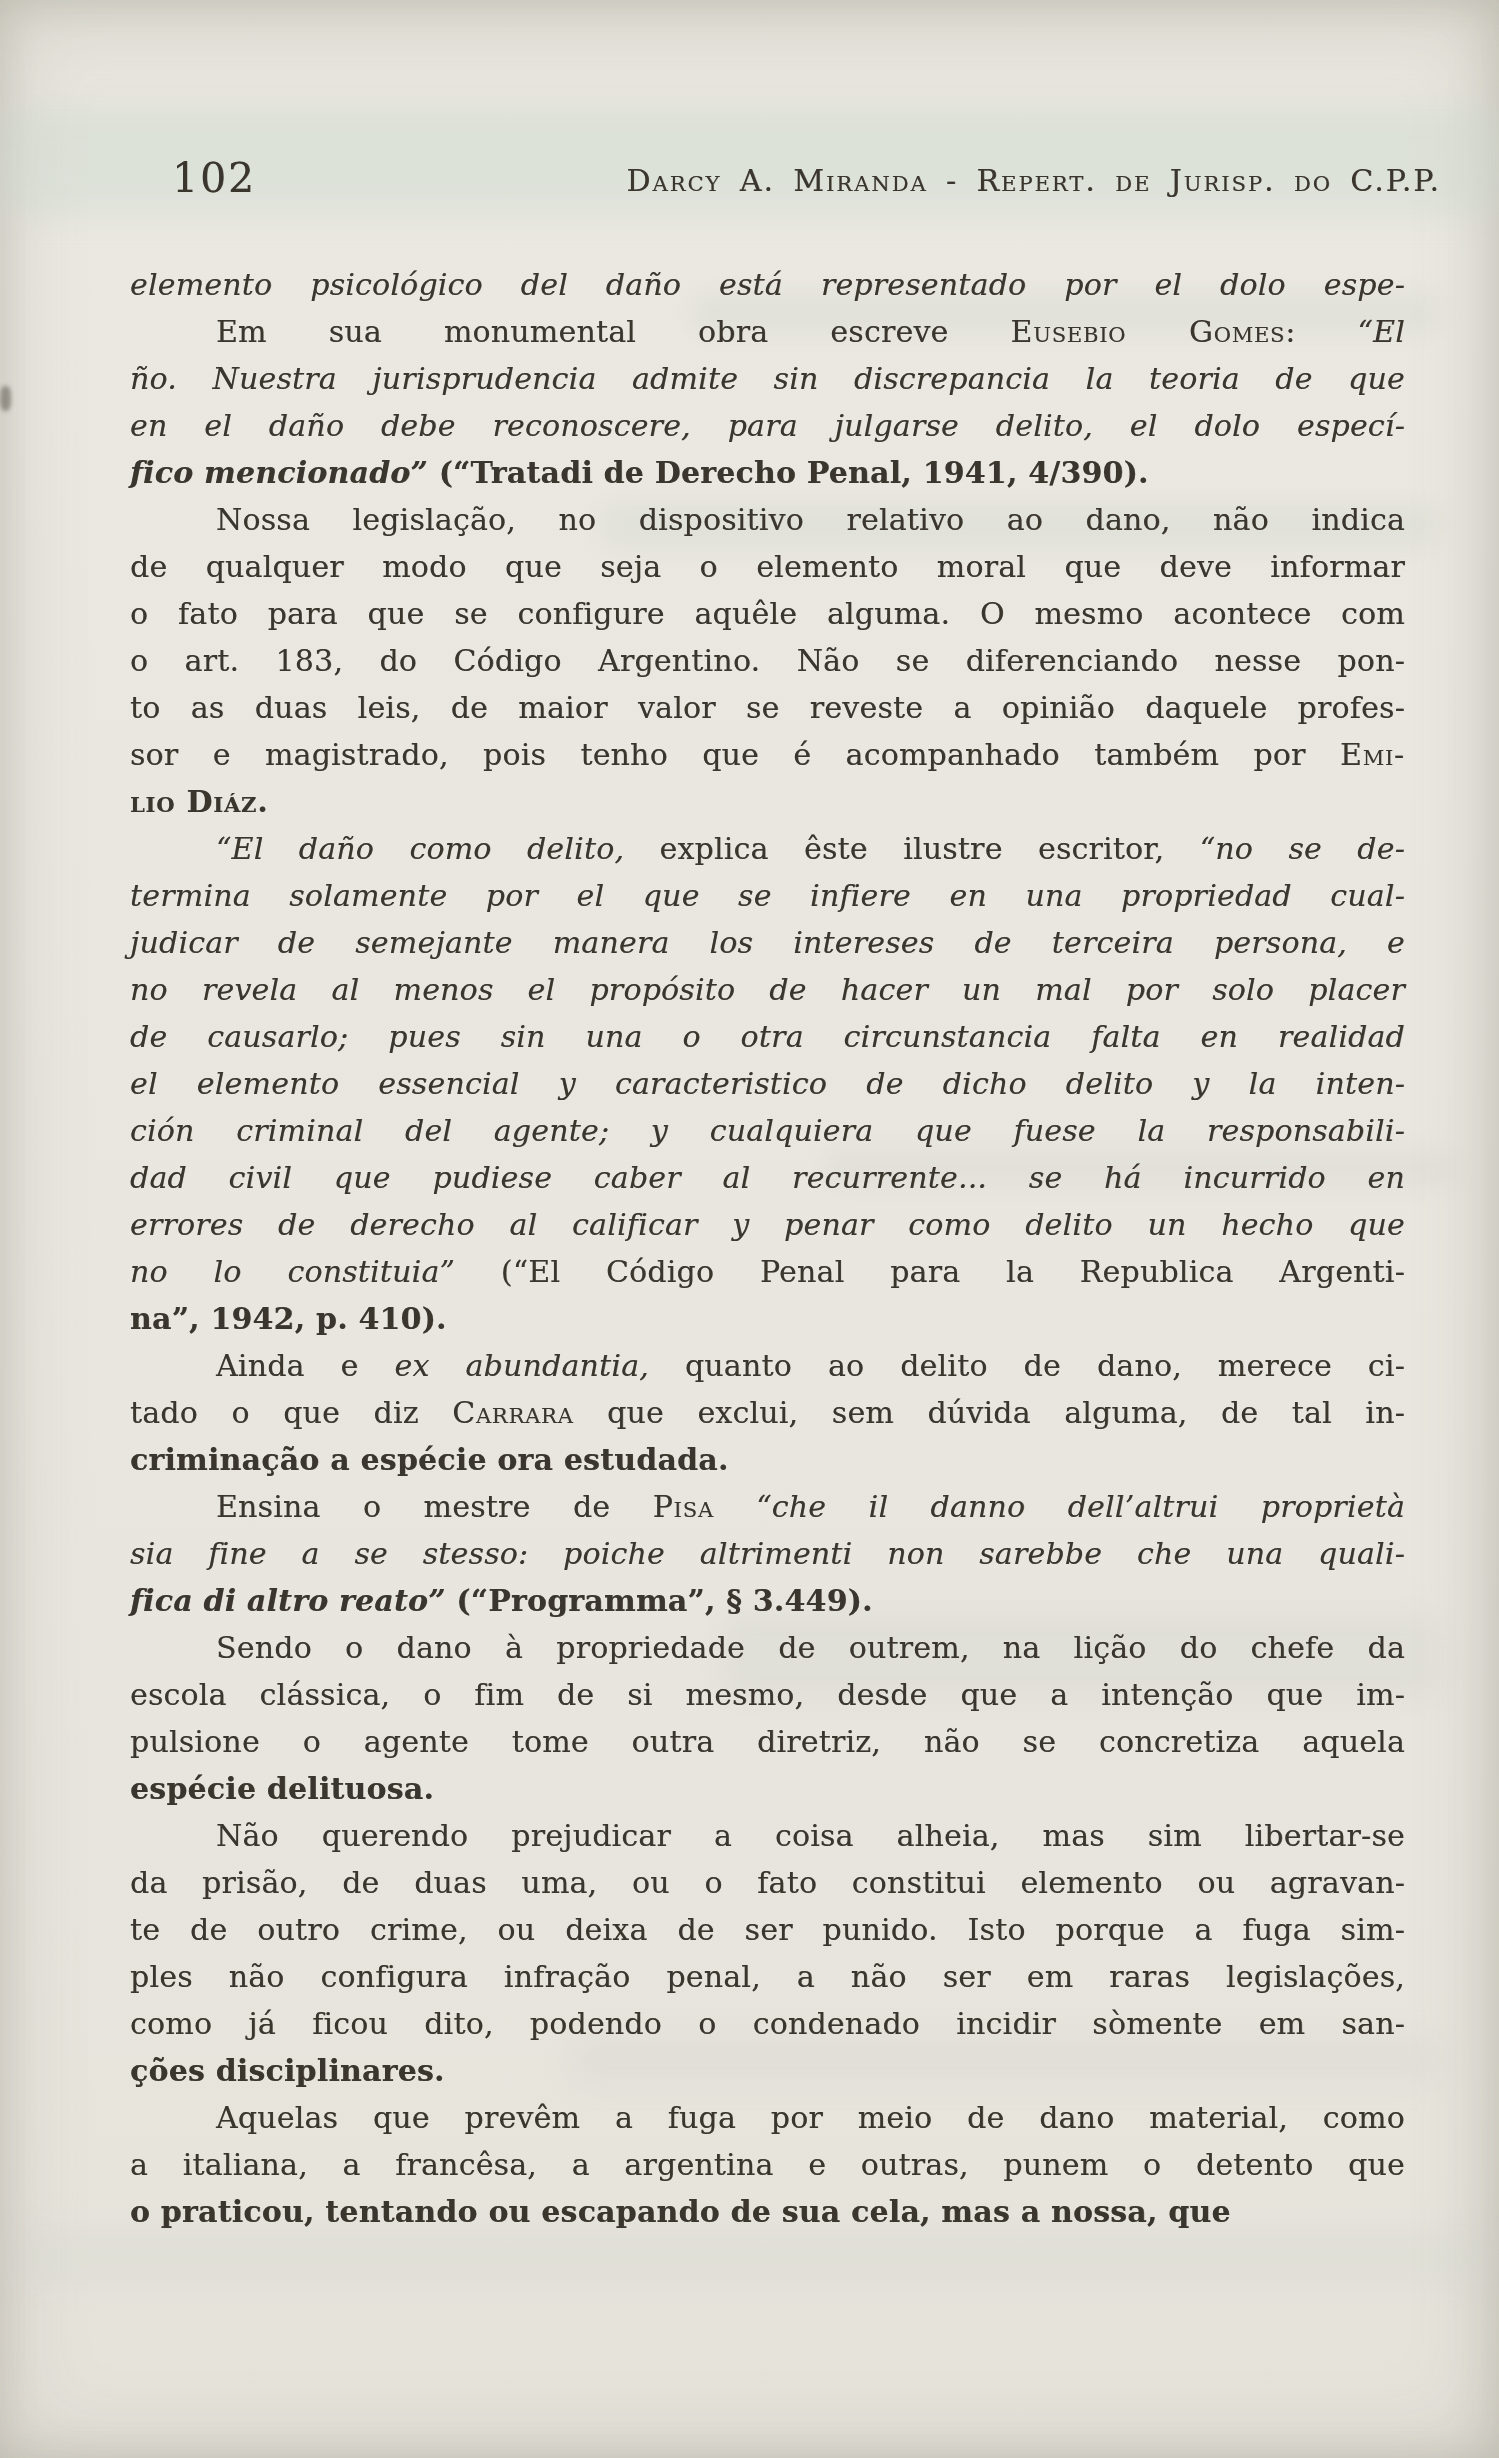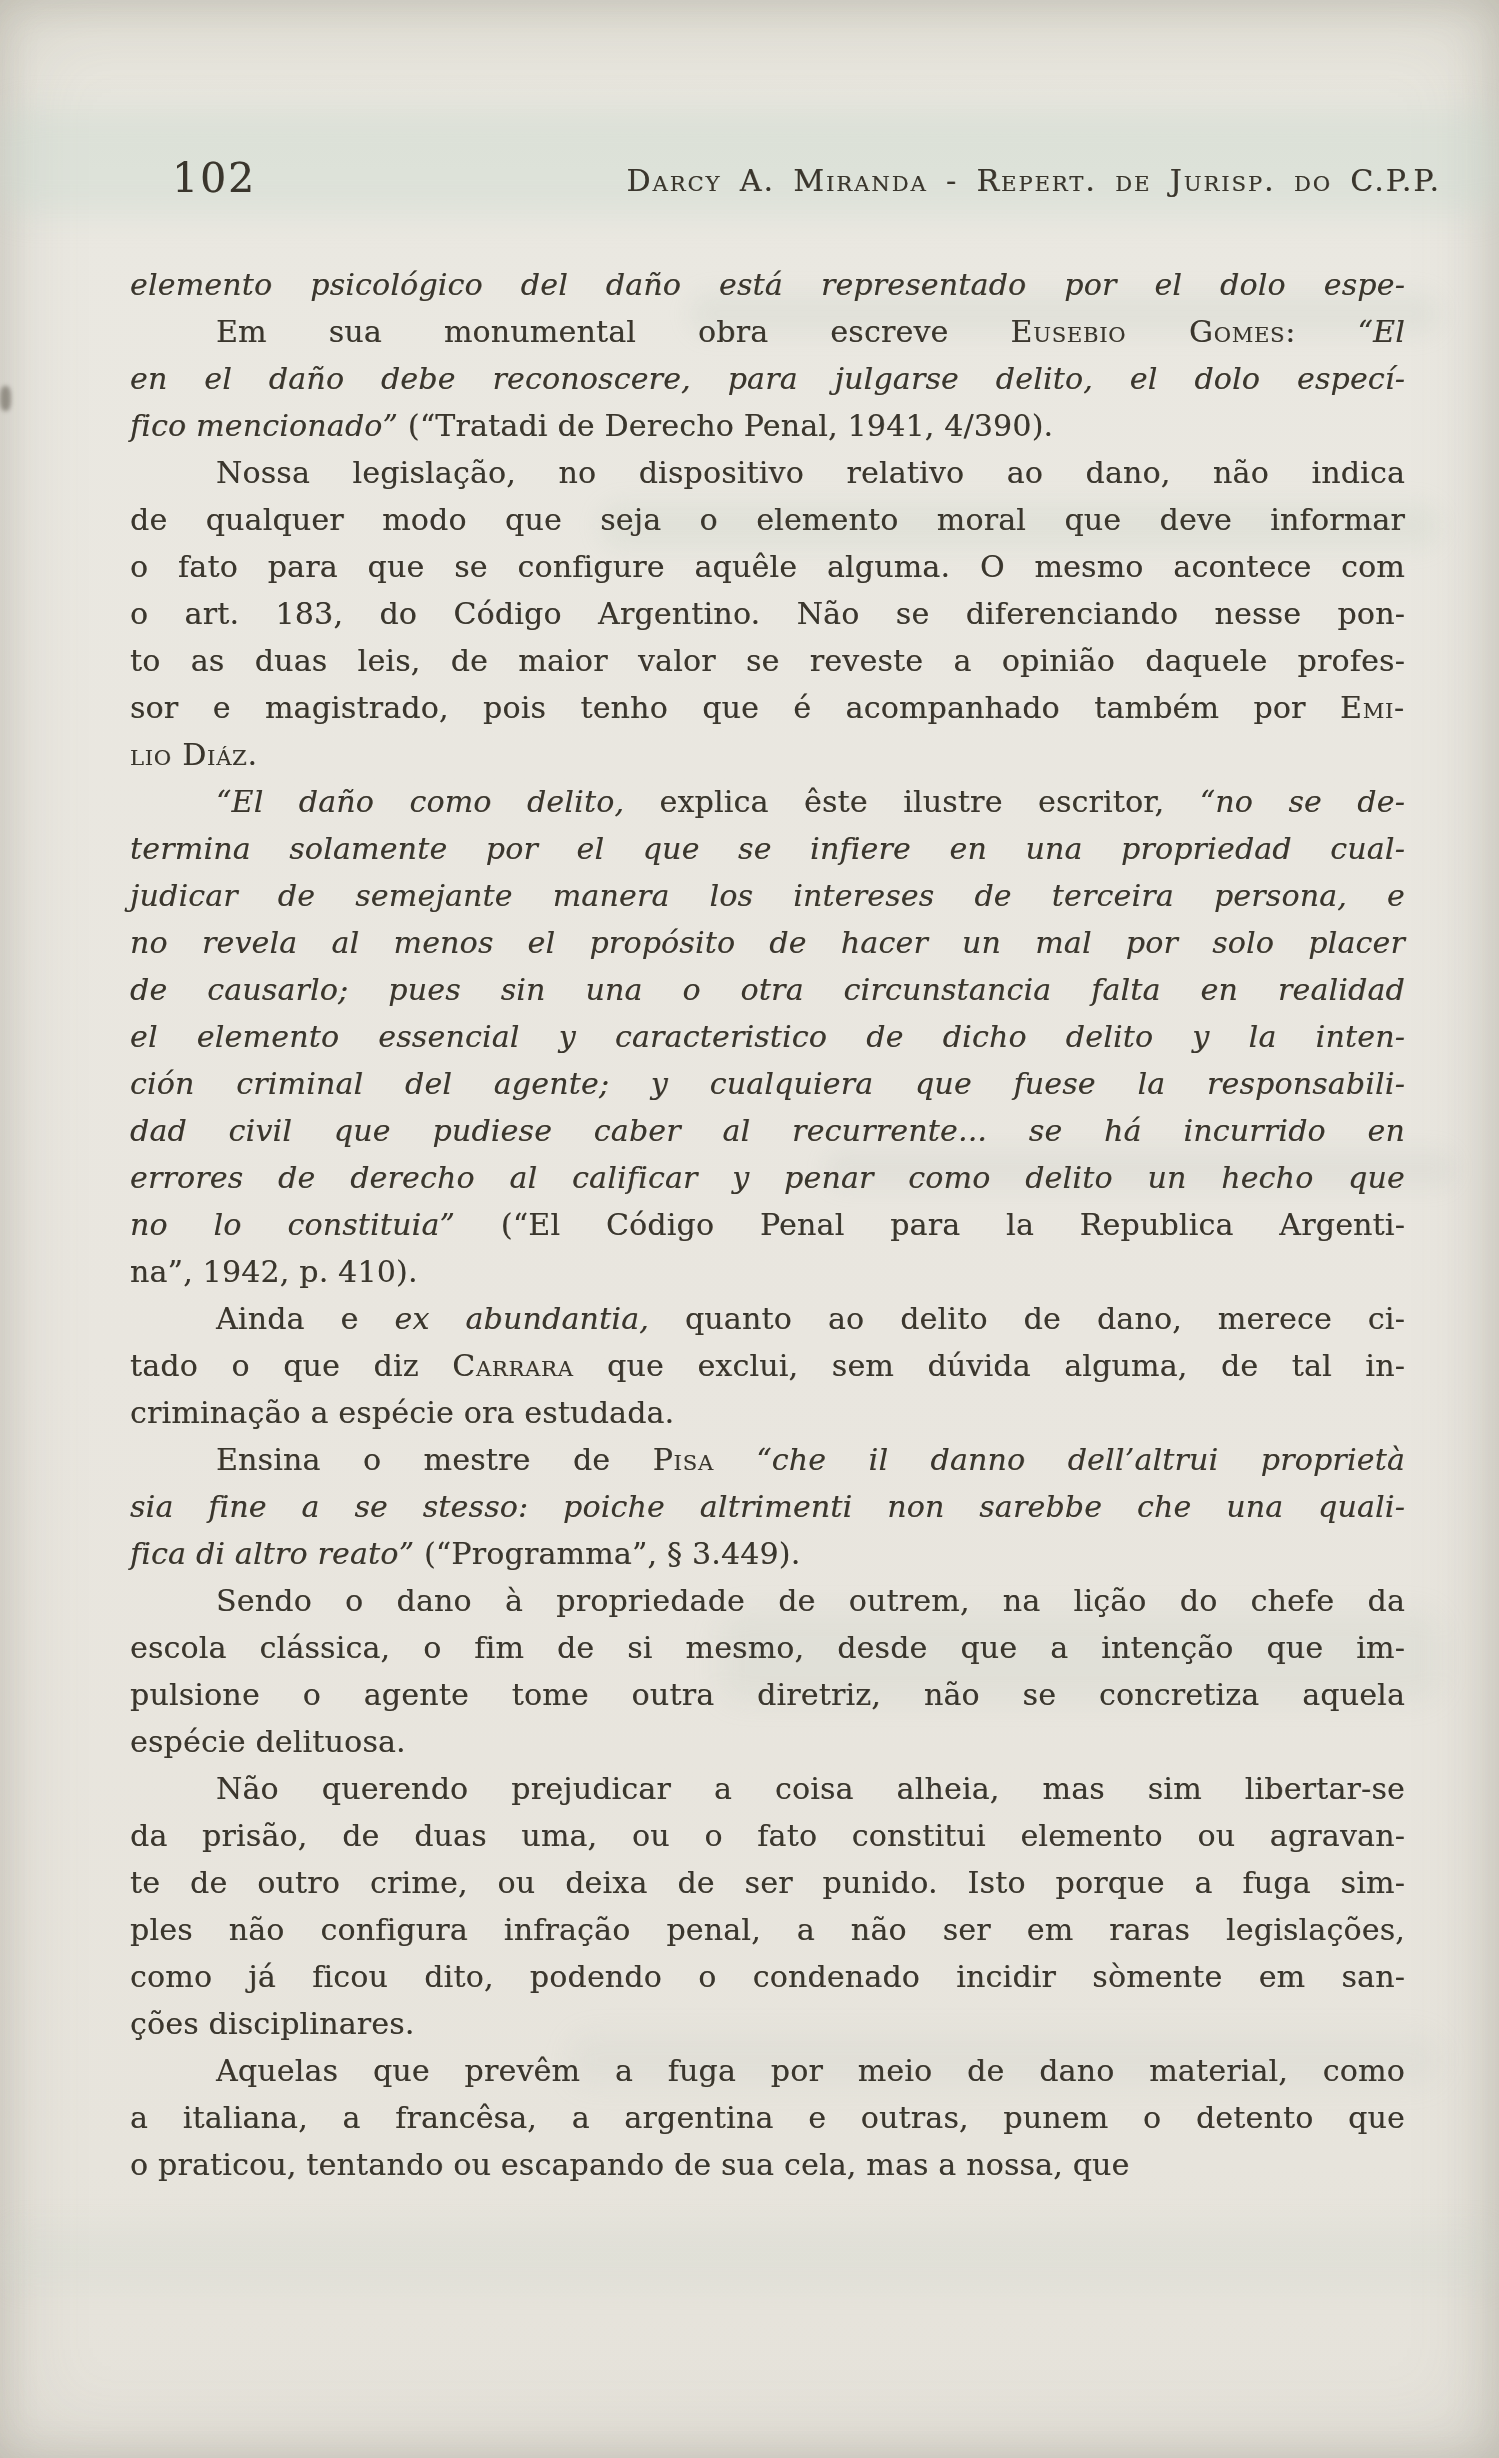--- a/index.html
+++ b/index.html
@@ -51,21 +51,21 @@
 
   
   .page-body {
     position: absolute; top: 261px; left: 130px; width: 1275px;
     font-size: 30px; line-height: 47px;
     letter-spacing: 0.2px;
     text-shadow: 0.3px 0.3px 0.5px rgba(56,50,40,0.5);
   }
   .para { margin: 0; }
   .line { text-align: justify; text-align-last: justify; }
-  .line.last { text-align-last: left; }
+  .line.last { text-align-last: left; font-weight: bold; }
   .line.first { padding-left: 86px; }
   .s-i  { font-style: italic; }
   .s-sc { font-variant: small-caps; letter-spacing: 0.8px; }
   .s-n  { font-style: normal; }
 </style>
 </head>
 <body>
 
 <div class="scan">
   <div class="artifact a-top"></div>
@@ -79,20 +79,21 @@
 
   <header class="running-head">
     <span class="pagenum">102</span>
     <span class="running-title">Darcy A. Miranda - Repert. de Jurisp. do C.P.P.</span>
   </header>
 
   <main class="page-body">
       <div class="para">
         <div class="line"><span class="s-i">elemento psicológico del daño está representado por el dolo espe-</span></div>
         <div class="line first"><span class="s-n">Em sua monumental obra escreve </span><span class="s-sc">Eusebio Gomes</span><span class="s-n">: </span><span class="s-i">“El</span></div>
+        <div class="line"><span class="s-i">ño. Nuestra jurisprudencia admite sin discrepancia la teoria de que</span></div>
         <div class="line"><span class="s-i">en el daño debe reconoscere, para julgarse delito, el dolo especí-</span></div>
         <div class="line last"><span class="s-i">fico mencionado”</span><span class="s-n"> (“Tratadi de Derecho Penal, 1941, 4/390).</span></div>
       </div>
       <div class="para">
         <div class="line first"><span class="s-n">Nossa legislação, no dispositivo relativo ao dano, não indica</span></div>
         <div class="line"><span class="s-n">de qualquer modo que seja o elemento moral que deve informar</span></div>
         <div class="line"><span class="s-n">o fato para que se configure aquêle alguma. O mesmo acontece com</span></div>
         <div class="line"><span class="s-n">o art. 183, do Código Argentino. Não se diferenciando nesse pon-</span></div>
         <div class="line"><span class="s-n">to as duas leis, de maior valor se reveste a opinião daquele profes-</span></div>
         <div class="line"><span class="s-n">sor e magistrado, pois tenho que é acompanhado também por </span><span class="s-sc">Emi-</span></div>

